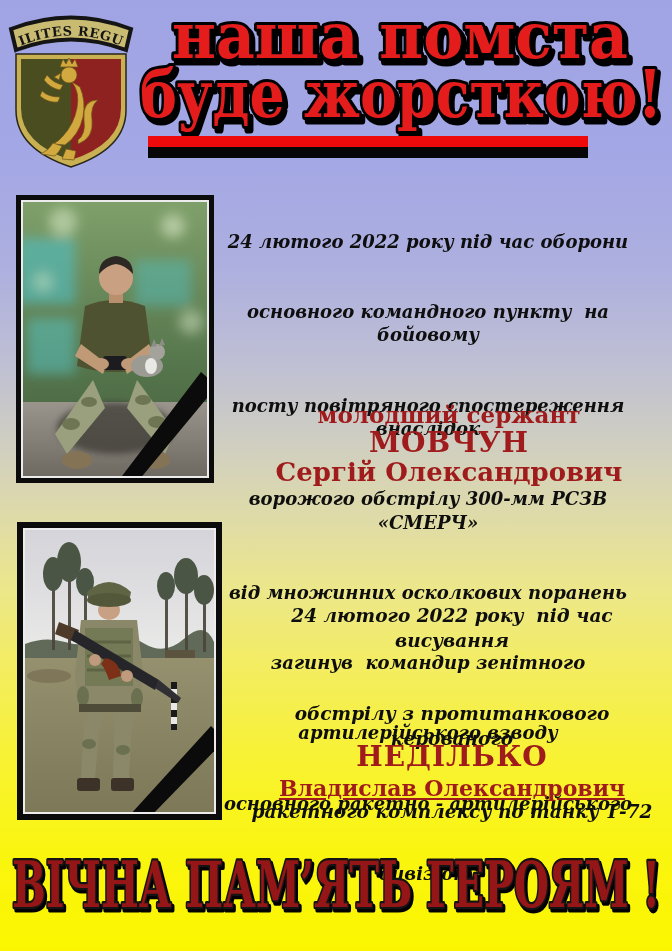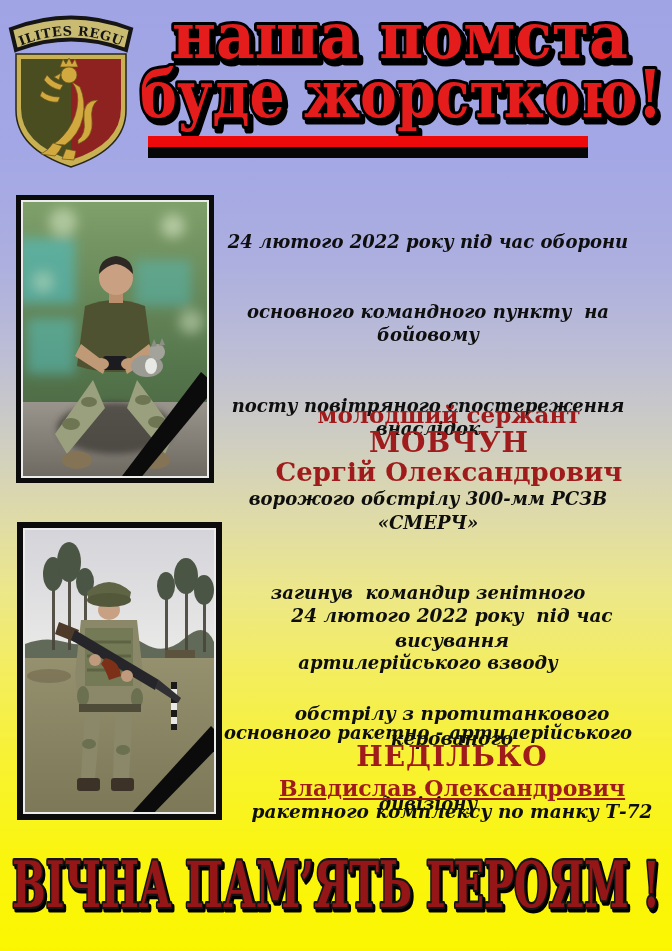--- a/index.html
+++ b/index.html
@@ -149,20 +149,21 @@
       </g>
       <polygon points="96,278 178,170 194,184 116,278" fill="#0b0b0b"></polygon>
     </svg>
   </div>
 
   <div class="desc desc-1">
     <div>24 лютого 2022 року під час оборони</div>
     <div>основного командного пункту  на бойовому</div>
     <div>посту повітряного спостереження внаслідок</div>
     <div>ворожого обстрілу 300-мм РСЗВ «СМЕРЧ»</div>
+    <div>від множинних осколкових поранень</div>
     <div>загинув  командир зенітного</div>
     <div>артилерійського взводу</div>
     <div>основного ракетно - артилерійського</div>
     <div>дивізіону</div>
   </div>
   <div class="names names-1">
     <div class="rank-1">молодший сержант</div>
     <div class="surname-1">МОВЧУН</div>
     <div class="given-1">Сергій Олександрович</div>
   </div>

